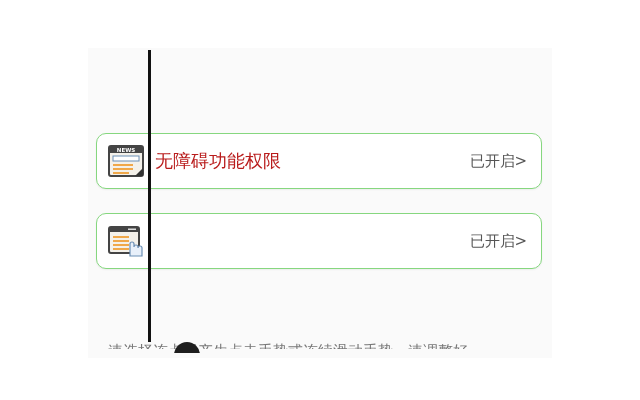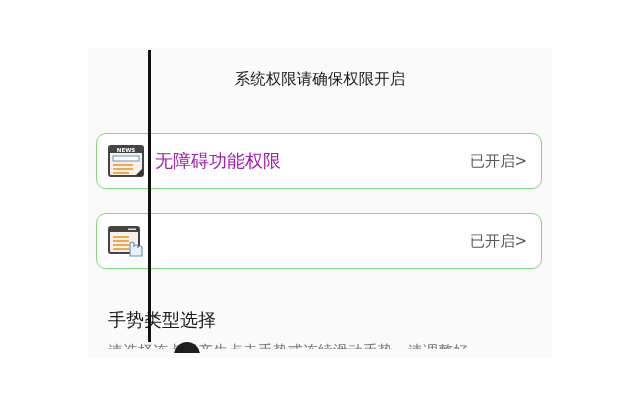--- a/index.html
+++ b/index.html
@@ -22,21 +22,21 @@
     position: absolute; left: 8px; width: 446px; height: 56px;
     background: #ffffff; border: 1.5px solid #86d77f; border-radius: 10px;
     box-shadow: 0 1px 2px rgba(0,0,0,0.06);
     box-sizing: border-box;
   }
   .card1 { top: 85px; }
   .card2 { top: 165px; }
   .card .icon { position: absolute; left: 11px; top: 11px; width: 36px; height: 32px; }
   .card .label {
     position: absolute; left: 58px; top: 14px;
-    font-size: 18px; color: #a21caf; line-height: 26px; white-space: nowrap;
+    font-size: 18px; color: #b91c1c; line-height: 26px; white-space: nowrap;
   }
   .card .status {
     position: absolute; right: 26px; top: 16px;
     font-size: 15px; color: #555; line-height: 22px; white-space: nowrap; text-align: right;
   }
   .card .chev {
     position: absolute; right: 14px; top: 16px;
     font-size: 15px; color: #555; line-height: 22px;
   }
   .section-title {
@@ -60,21 +60,20 @@
     position: absolute; left: 0; top: 2px; width: 26px; height: 26px; border-radius: 50%; background: #1e1e1e;
   }
 </style>
 </head>
 <body>
 
 <div class="stage">
   <div class="panel">
 
     <div class="header">
-      <div>系统权限请确保权限开启</div>
     </div>
 
     <div class="card card1">
       <span class="icon">
         <svg width="36" height="32" viewBox="0 0 36 32">
           <rect x="1" y="1" width="34" height="30" rx="2" fill="#f4f1ea" stroke="#444" stroke-width="2"></rect>
           <rect x="1" y="1" width="34" height="7" fill="#444"></rect>
           <text x="18" y="7" font-size="5.5" fill="#fff" text-anchor="middle" font-family="DejaVu Sans, sans-serif" font-weight="bold">NEWS</text>
           <rect x="5" y="11" width="26" height="5" fill="#fff" stroke="#6b8fb5" stroke-width="1"></rect>
           <rect x="5" y="19" width="20" height="2" fill="#f0a84a"></rect>
@@ -98,21 +97,20 @@
           <rect x="5" y="15" width="16" height="2" fill="#f0a84a"></rect>
           <rect x="5" y="19" width="16" height="2" fill="#f0a84a"></rect>
           <rect x="5" y="23" width="16" height="2" fill="#f0a84a"></rect>
           <path d="M22 31 L22 19 Q22 17 24 17 Q26 17 26 19 L26 22 Q26 20 28 20 Q30 20 30 22 L30 23 Q30 21 32 21 Q34 21 34 23 L34 31 Z" fill="#e8f0fa" stroke="#6b8fb5" stroke-width="1.2"></path>
         </svg>
       </span>
       <span class="status">已开启</span>
       <span class="chev">&gt;</span>
     </div>
 
-    <div class="section-title">手势类型选择</div>
     <div class="desc-clip">
       <div class="desc">速选择连点器产生点击手势或连续滑动手势，速调整好</div>
     </div>
   </div>
 
   <div class="vline"></div>
   <div class="dot-clip">
     <div class="dot"></div>
   </div>
 </div>

